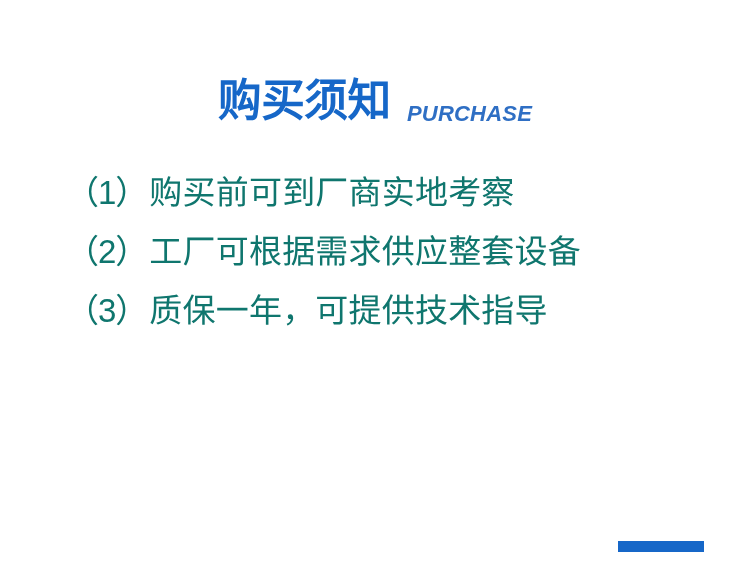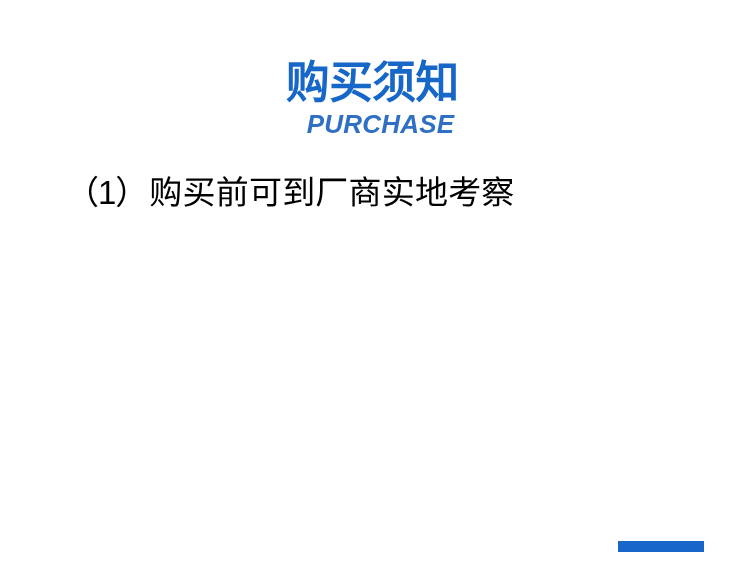--- a/index.html
+++ b/index.html
@@ -22,45 +22,45 @@
     width: 750px;
     height: 587px;
     background: #ffffff;
     box-sizing: border-box;
   }
 
   
   .title-block {
     position: absolute;
     left: 0;
-    top: 58px;
+    top: 76px;
     width: 750px;
     display: flex;
-    flex-direction: column;
-    align-items: center;
+    flex-direction: row;
+    align-items: flex-end;
     justify-content: center;
   }
 
   .title-cn {
     font-family: "Liberation Sans", "DejaVu Sans", sans-serif;
     font-size: 45px;
     font-weight: 700;
     line-height: 50px;
     color: #1667c8;
     letter-spacing: -0.5px;
     white-space: nowrap;
     transform: scaleX(0.97);
     transform-origin: left top;
   }
 
   .title-en {
     margin-left: 11px;
     margin-top: 4px;
     font-family: "Liberation Sans", "DejaVu Sans", sans-serif;
-    font-size: 26px;
+    font-size: 22px;
     font-weight: 700;
     font-style: italic;
     line-height: 24px;
     color: #2f6fc4;
     letter-spacing: 0.2px;
     white-space: nowrap;
   }
   .title-en .en-line {
     display: block;
   }
@@ -73,21 +73,21 @@
     width: 640px;
     margin: 0;
     padding: 0;
     list-style: none;
   }
 
   .body-item {
     font-family: "Liberation Sans", "DejaVu Sans", sans-serif;
     font-size: 33px;
     line-height: 59px;
-    color: #000000;
+    color: #0f766e;
     font-weight: 400;
     white-space: nowrap;
     letter-spacing: 0.2px;
   }
 
   .item-index {
     display: inline;
     letter-spacing: -1px;
   }
 
@@ -115,17 +115,23 @@
     <div class="title-cn">购买须知</div>
     <div class="title-en">
       <span class="en-line">PURCHASE</span>
     </div>
   </div>
 
   <ul class="body-list">
     <li class="body-item">
       <span class="item-index">（1）</span><span class="item-text">购买前可到厂商实地考察</span>
     </li>
+    <li class="body-item">
+      <span class="item-index">（2）</span><span class="item-text">工厂可根据需求供应整套设备</span>
+    </li>
+    <li class="body-item">
+      <span class="item-index">（3）</span><span class="item-text">质保一年，可提供技术指导</span>
+    </li>
   </ul>
 
   <div class="accent-bar"></div>
 
 </div>
 
 </body></html>

